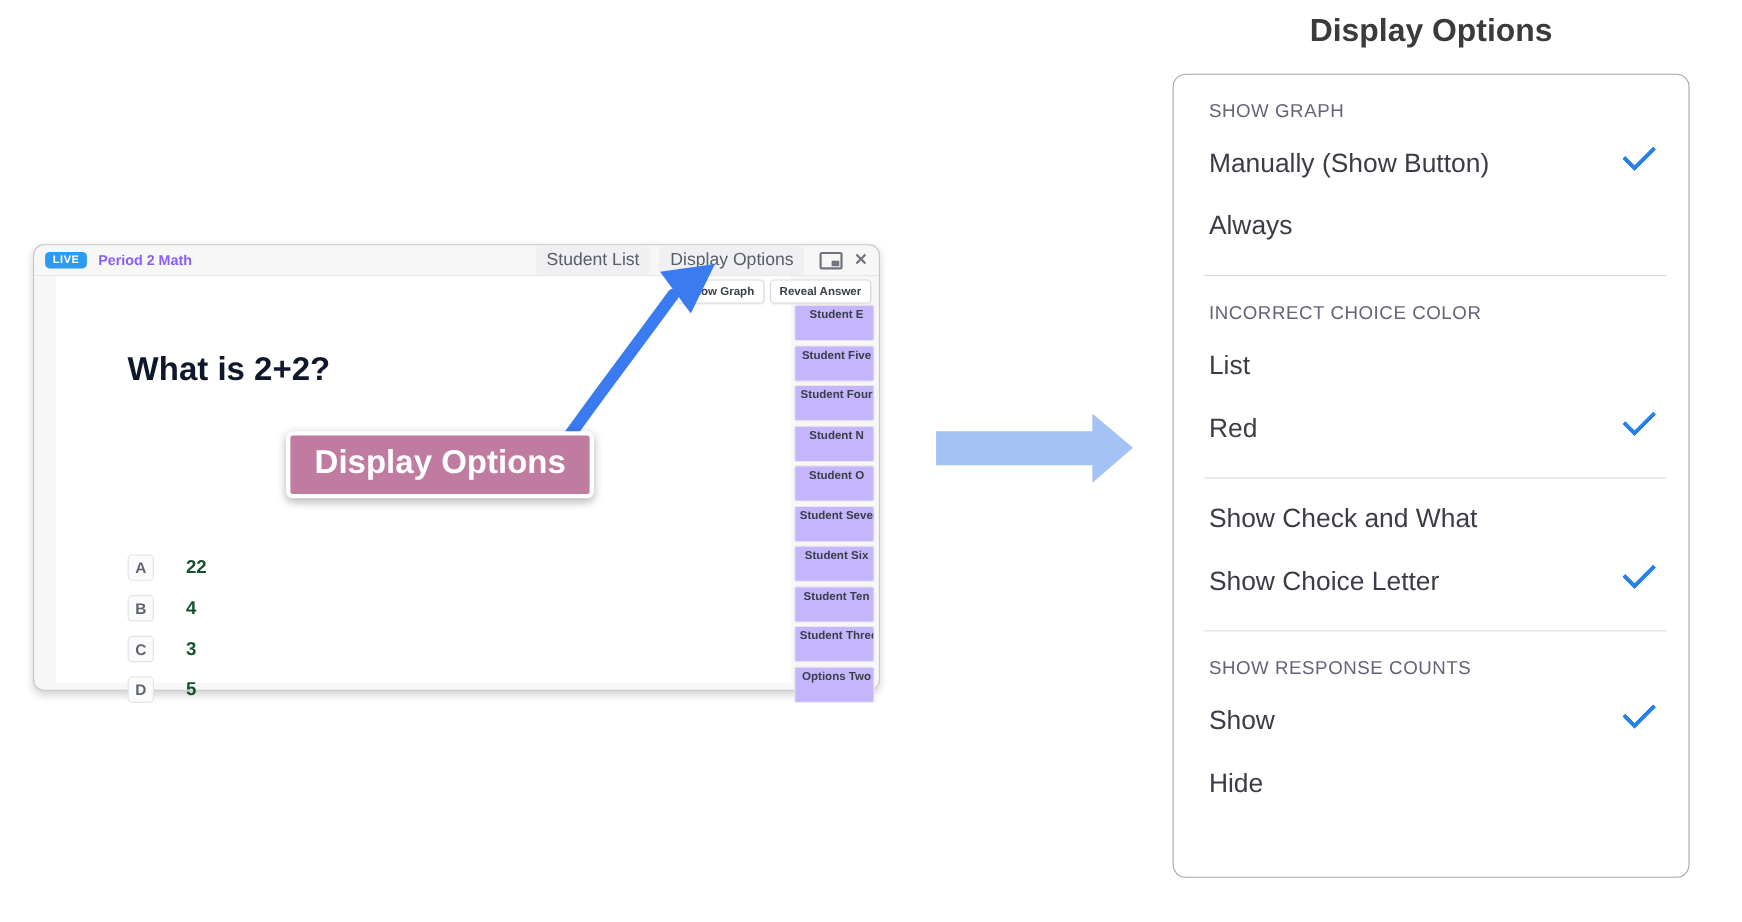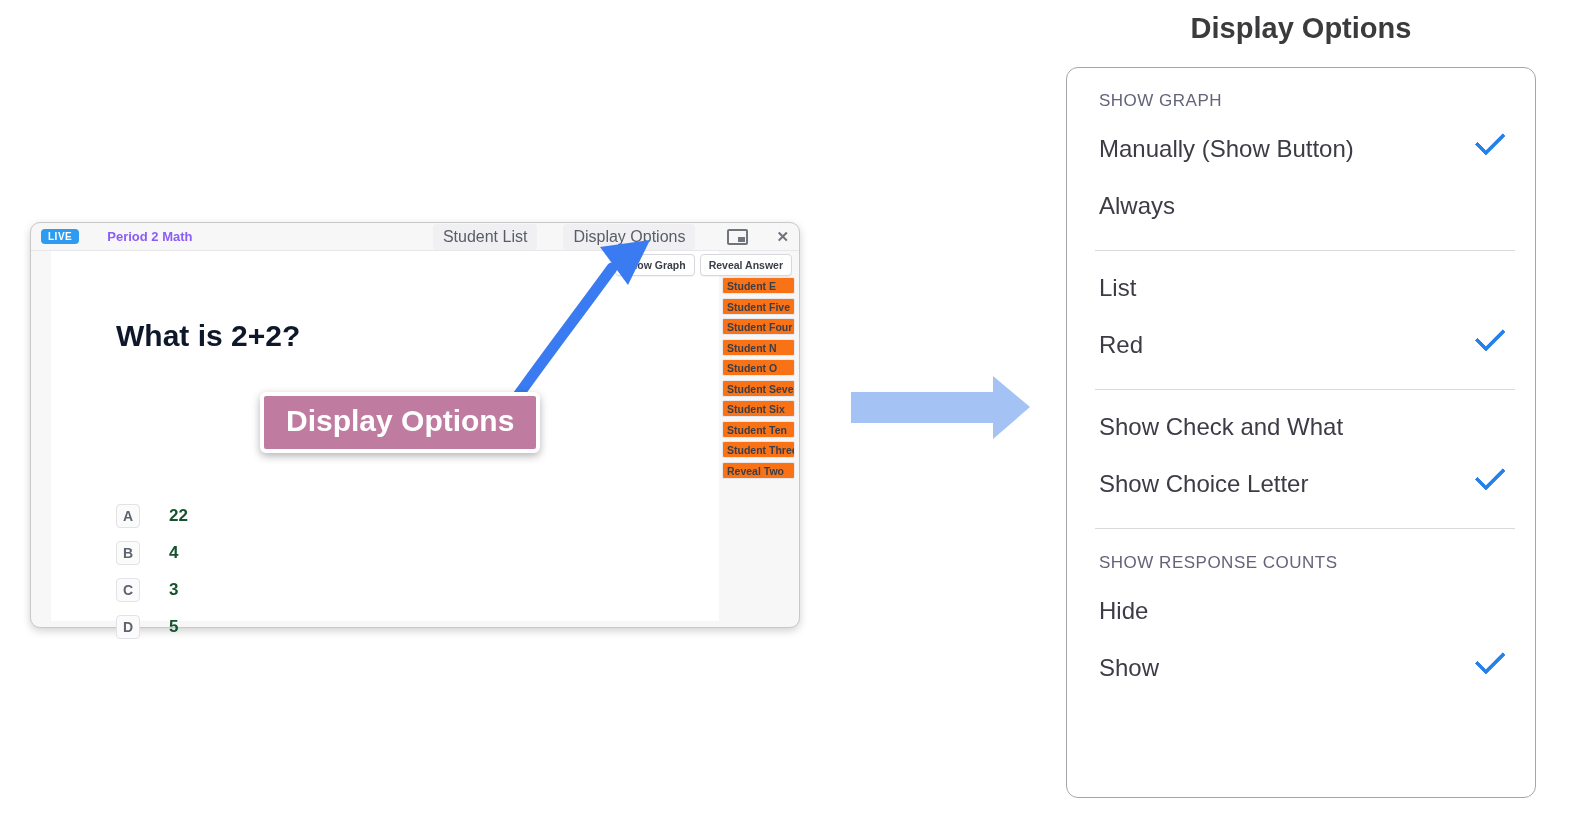--- a/index.html
+++ b/index.html
@@ -8,21 +8,21 @@
     font-family:"Liberation Sans", sans-serif; overflow:hidden;
   }
   
   .quiz-window{
     position:absolute;left:30px;top:222px;width:770px;height:406px;
     background:#f7f7f8;border:1px solid #c7c7cc;border-radius:10px;
     box-shadow:0 3px 8px rgba(0,0,0,.18);box-sizing:border-box;
   }
   .win-header{
     position:absolute;left:0;top:0;right:0;height:28px;display:flex;align-items:center;
-    padding:0 10px;border-bottom:1px solid #e7e7ea;box-sizing:border-box;gap:18px;
+    padding:0 10px;border-bottom:1px solid #e7e7ea;box-sizing:border-box;
   }
   .live-badge{
     background:#2d9cf0;color:#fff;font-size:10px;font-weight:bold;
     padding:2px 7px;border-radius:4px;letter-spacing:.5px;
   }
   .win-title{font-size:13px;font-weight:bold;color:#8b5cf6;margin-left:10px;}
   .win-spacer{flex:1;}
   .win-tab{
     font-size:16px;color:#585d68;background:#f0f0f3;border-radius:4px;
     padding:4px 10px;margin-right:8px;cursor:default;
@@ -48,23 +48,23 @@
   }
   .choice-value{font-size:17px;font-weight:bold;color:#14532d;margin-left:29px;}
   .action-buttons{position:absolute;top:31px;right:7px;display:flex;gap:5px;}
   .action-btn{
     background:#fff;border:1px solid #d8d8dc;border-radius:4px;
     font-size:10.5px;font-weight:bold;color:#3a3e48;padding:4px 8px;
     box-shadow:0 1px 1px rgba(0,0,0,.05);
   }
   .student-list{position:absolute;left:691px;top:54px;width:73px;}
   .student-box{
-    background:#f97316;border:1px solid #e8e8ec;border-radius:2px;height:17px;line-height:17px;
+    background:#c4b5fd;border:1px solid #e8e8ec;border-radius:2px;height:33px;line-height:17px;
     margin-bottom:3.5px;font-size:10.5px;font-weight:bold;color:#3a3e48;
-    padding-left:4px;white-space:nowrap;overflow:hidden;box-sizing:border-box;
+    padding-left:4px;white-space:nowrap;overflow:hidden;box-sizing:border-box;text-align:center;
   }
   
   .callout{
     position:absolute;left:260px;top:392px;
     background:#c07ba0;border:4px solid #ffffff;border-radius:6px;
     box-shadow:0 3px 9px rgba(0,0,0,.3);
     padding:8px 22px 11px 22px;
   }
   .callout-text{color:#ffffff;font-size:30px;font-weight:bold;}
   
@@ -135,21 +135,21 @@
   <div class="student-list">
       <div class="student-box">Student E</div>
       <div class="student-box">Student Five</div>
       <div class="student-box">Student Four</div>
       <div class="student-box">Student N</div>
       <div class="student-box">Student O</div>
       <div class="student-box">Student Seven</div>
       <div class="student-box">Student Six</div>
       <div class="student-box">Student Ten</div>
       <div class="student-box">Student Three</div>
-      <div class="student-box">Reveal Two</div>
+      <div class="student-box">Options Two</div>
     </div>
 </div>
 
 <svg class="arrows-svg">
   <path d="M 517 397 C 552 348 580 312 612 268" stroke="#3a7bf2" stroke-width="11" fill="none" stroke-linecap="round"></path>
   <polygon points="650,240 628,285 600,247" fill="#3a7bf2"></polygon>
   <polygon points="851,392 993,392 993,376 1030,407 993,439 993,423 851,423" fill="#a4c2f4"></polygon>
 </svg>
 
 <div class="callout">
@@ -160,37 +160,38 @@
 <div class="options-panel">
     <div class="section-header">SHOW GRAPH</div>
     <div class="option-row">
       <span class="option-label">Manually (Show Button)</span>
       <span class="check"></span>
     </div>
     <div class="option-row">
       <span class="option-label">Always</span>
     </div>
     <div class="divider"></div>
+    <div class="section-header">INCORRECT CHOICE COLOR</div>
     <div class="option-row">
       <span class="option-label">List</span>
     </div>
     <div class="option-row">
       <span class="option-label">Red</span>
       <span class="check"></span>
     </div>
     <div class="divider"></div>
     <div class="option-row">
       <span class="option-label">Show Check and What</span>
     </div>
     <div class="option-row">
       <span class="option-label">Show Choice Letter</span>
       <span class="check"></span>
     </div>
     <div class="divider"></div>
     <div class="section-header">SHOW RESPONSE COUNTS</div>
     <div class="option-row">
-      <span class="option-label">Hide</span>
+      <span class="option-label">Show</span>
+      <span class="check"></span>
     </div>
     <div class="option-row">
-      <span class="option-label">Show</span>
-      <span class="check"></span>
+      <span class="option-label">Hide</span>
     </div>
   </div>
 
 </body></html>

